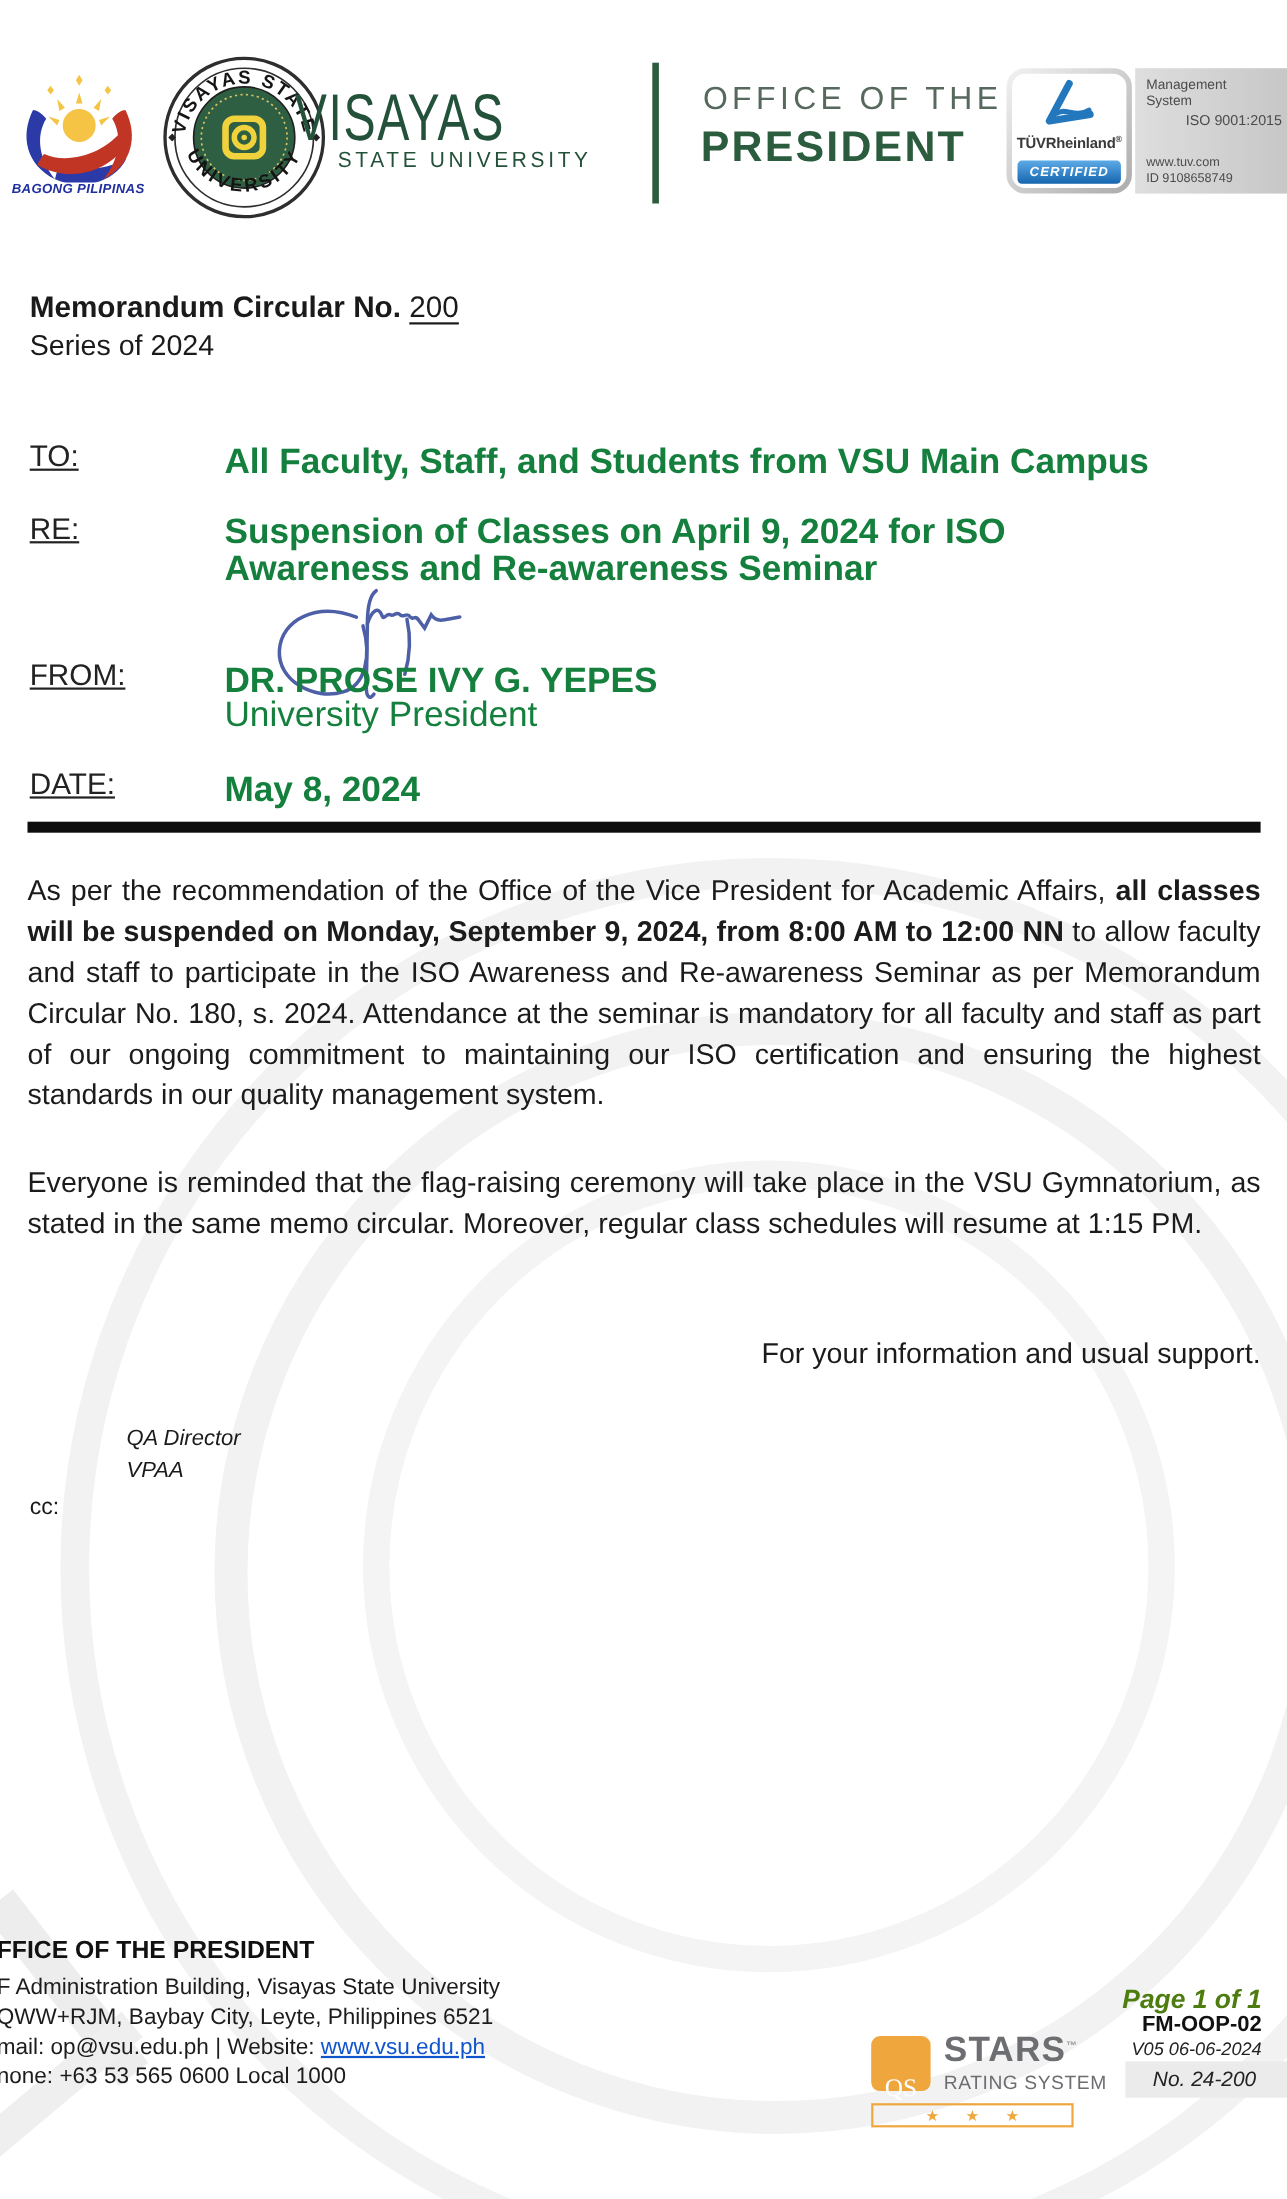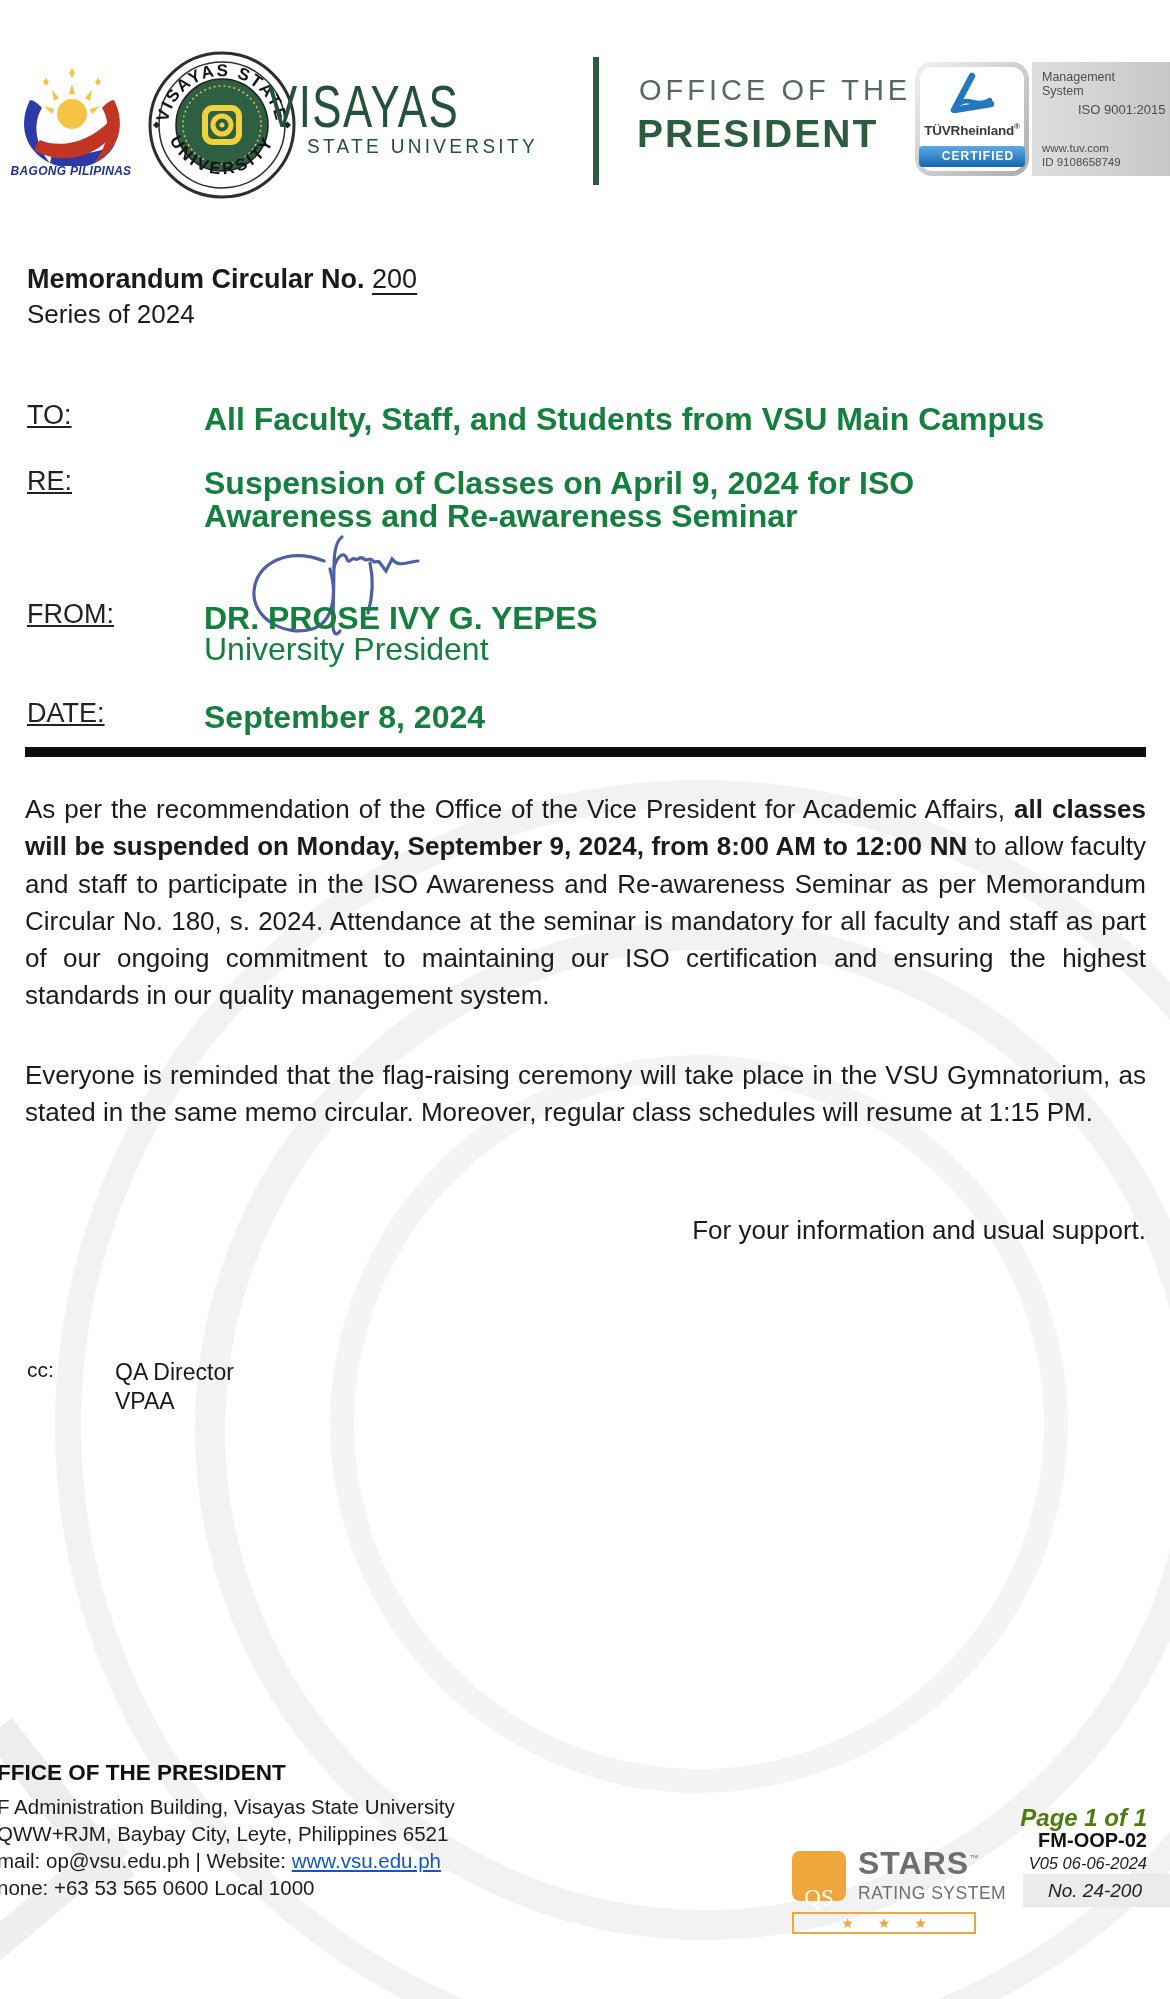--- a/index.html
+++ b/index.html
@@ -21,21 +21,21 @@
   .office2{position:absolute;left:637px;top:112px;font-size:39px;font-weight:bold;color:#2a5c3d;
            letter-spacing:2px;white-space:nowrap;}
   .tuv-badge{position:absolute;left:915px;top:62px;width:114px;height:114px;border-radius:17px;
              background:linear-gradient(135deg,#f2f2f2,#ababab);box-sizing:border-box;padding:5px;}
   .tuv-inner{width:100%;height:100%;background:#fff;border-radius:12px;box-sizing:border-box;
              display:flex;flex-direction:column;align-items:center;justify-content:space-between;
              padding:5px 3px 4px 3px;}
   .tuv-brand{font-size:13.5px;font-weight:bold;color:#3a3a3a;white-space:nowrap;letter-spacing:-.2px;}
   .tuv-brand sup{font-size:8px;}
   .tuv-cert{width:94px;text-align:center;font-size:12px;font-weight:bold;color:#fff;letter-spacing:1px;
-            background:linear-gradient(#5caae6,#1666b0);border-radius:4px;padding:3px 0 4px 12px;}
+            background:linear-gradient(#5caae6,#1666b0);border-radius:4px;padding:3px 0 4px 0;font-style:italic;}
   .tuv-panel{position:absolute;left:1032px;top:62px;width:138px;height:114px;box-sizing:border-box;
              background:linear-gradient(90deg,#dedede,#c7c7c7);padding:8px 0 7px 10px;
              display:flex;flex-direction:column;color:#4c4c4c;}
   .tuv-panel .l1{font-size:12.5px;line-height:14px;}
   .tuv-panel .l3{font-size:13px;margin-top:4px;font-weight:500;margin-left:36px;}
   .tuv-panel .sp{flex:1;}
   .tuv-panel .l4{font-size:11.5px;line-height:14px;}
   
   .memo-title{position:absolute;left:27px;top:264px;font-size:27px;white-space:nowrap;}
   .memo-title b{font-weight:bold;}
@@ -47,21 +47,21 @@
   .fvalue.plain{font-weight:normal;}
   .re-value{width:880px;line-height:33px;}
   .sig{position:absolute;left:246px;top:533px;}
   .rule{position:absolute;left:25px;top:747px;width:1121px;height:10px;background:#0d0d0d;}
   
   .para{position:absolute;left:25px;width:1121px;font-size:26px;line-height:37.3px;
         text-align:justify;color:#1b1b1b;}
   .para.last{text-align:right;}
   
   .cc-label{position:absolute;left:27px;top:1358px;font-size:21px;}
-  .cc-items{position:absolute;left:115px;top:1358px;font-size:23px;line-height:29px;}
+  .cc-items{position:absolute;left:115px;top:1294px;font-size:20px;line-height:29px;font-style:italic;}
   
   .ft-left{position:absolute;left:-3px;top:1760px;white-space:nowrap;}
   .ft-title{font-size:22.5px;font-weight:bold;color:#111;margin-bottom:7px;}
   .ft-line{font-size:20.5px;line-height:27px;color:#1c1c1c;}
   .ft-link{color:#1155cc;text-decoration:underline;}
   
   .qs-square{position:absolute;left:792px;top:1851px;width:54px;height:50px;border-radius:8px;
              background:#efa73d;display:flex;flex-direction:column;align-items:center;justify-content:center;}
   .qs-text{font-family:"Liberation Serif",serif;font-size:23px;color:#fff;line-height:26px;margin-top:47px;}
   .qs-line{width:28px;height:3px;background:#55524a;margin-top:3px;}
@@ -177,21 +177,21 @@
       <path d="M134 30 L 140 38 L 146 26 C 152 34, 158 30, 172 28"></path>
       <path d="M124 30 C 128 48, 126 66, 122 80"></path>
     </g>
   </svg>
 
   <div class="flabel" style="top:599px;">FROM:</div>
   <div class="fvalue" style="top:600px;">DR. PROSE IVY G. YEPES</div>
   <div class="fvalue plain" style="top:631px;">University President</div>
 
   <div class="flabel" style="top:698px;">DATE:</div>
-  <div class="fvalue" style="top:699px;">September 8, 2024</div>
+  <div class="fvalue" style="top:699px;">May 8, 2024</div>
 
   <div class="rule"></div>
 
   <div class="para" style="top:791px;">
     <span>As per the recommendation of the Office of the Vice President for Academic Affairs, </span><b>all classes will be suspended on Monday, September 9, 2024, from 8:00 AM to 12:00 NN</b><span> to allow faculty and staff to participate in the ISO Awareness and Re-awareness Seminar as per Memorandum Circular No. 180, s. 2024. Attendance at the seminar is mandatory for all faculty and staff as part of our ongoing commitment to maintaining our ISO certification and ensuring the highest standards in our quality management system.</span>
   </div>
   <div class="para" style="top:1057px;">Everyone is reminded that the flag-raising ceremony will take place in the VSU Gymnatorium, as stated in the same memo circular. Moreover, regular class schedules will resume at 1:15 PM.</div>
   <div class="para last" style="top:1212px;">For your information and usual support.</div>
 
   <div class="cc-label">cc:</div>

